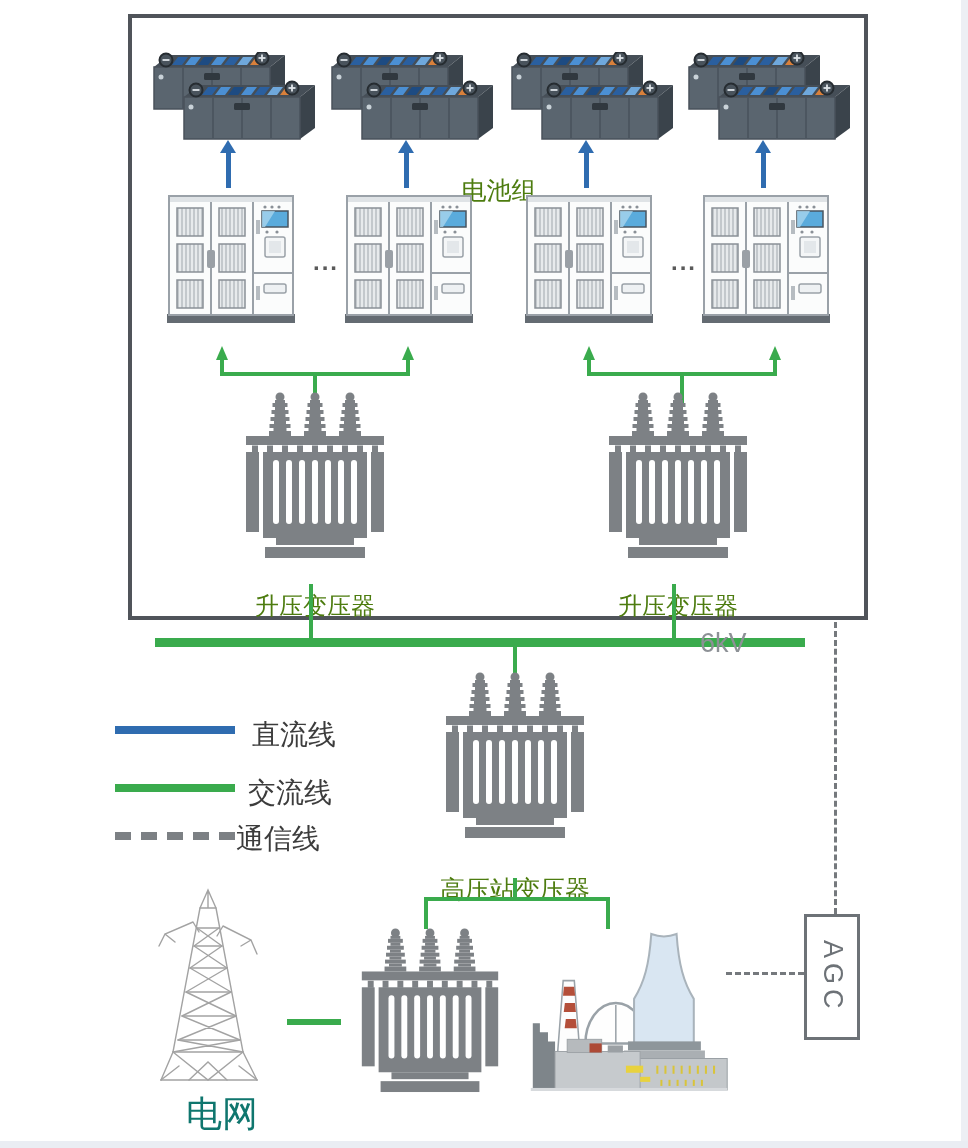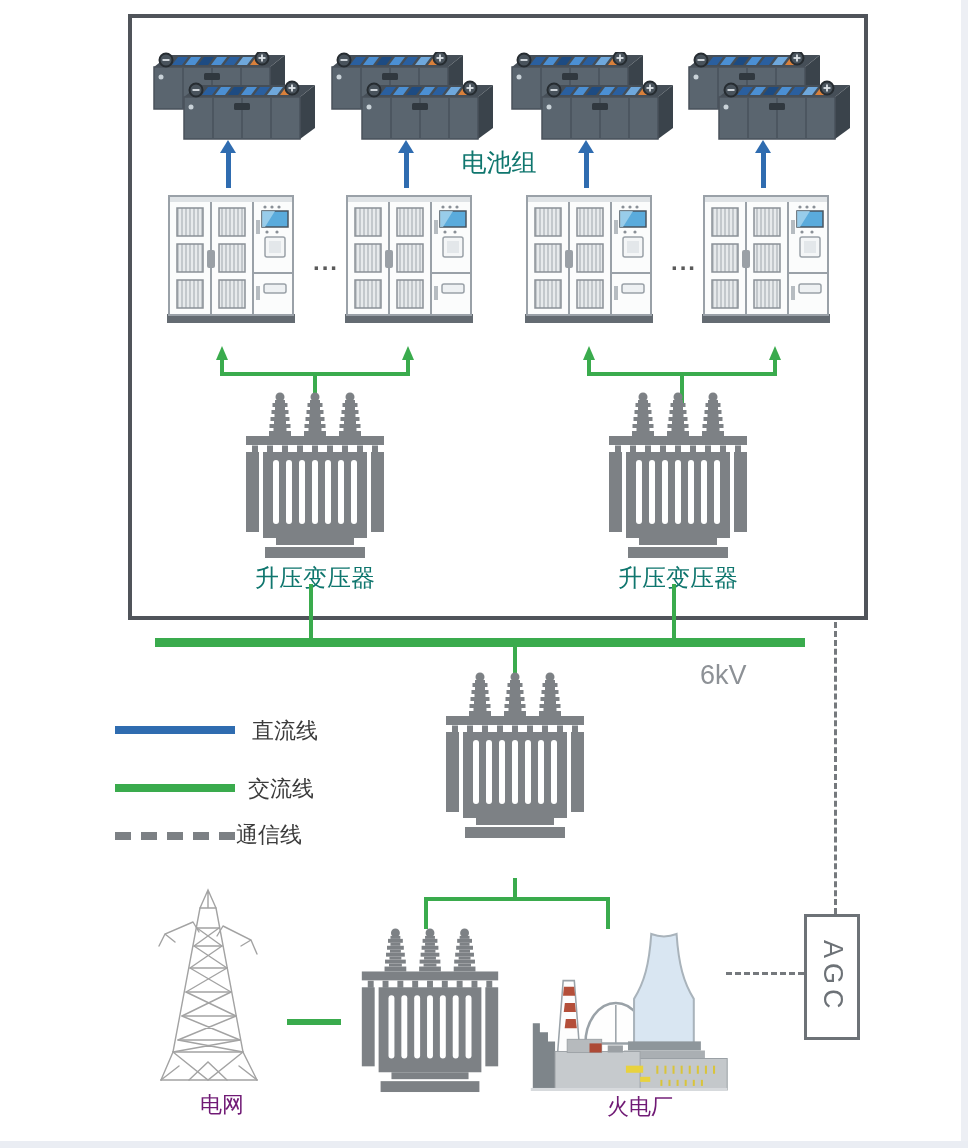--- a/index.html
+++ b/index.html
@@ -23,25 +23,25 @@
 
   
   .comm-v{border-left:3px dashed #75797d;}
   .comm-h{border-top:3px dashed #75797d;}
 
   
   .legend-line{width:120px;height:8px;}
   .legend-dc{background:#2f6cb0;}
   .legend-ac{background:#3aab4d;}
   .legend-comm{height:0;border-top:8px dashed #7c8084;}
-  .legend-label{font-size:22px;color:#3c3c3c;}
+  .legend-label{font-size:28px;color:#3c3c3c;}
 
   .dots{font-size:24px;font-weight:bold;color:#5a5a5a;letter-spacing:2px;}
-  .tlabel{font-size:24px;color:#0f766e;}
-  .big-label{font-size:22px;color:#701a75;}
+  .tlabel{font-size:24px;color:#4d7c0f;margin-top:28px;}
+  .big-label{font-size:36px;color:#0f766e;}
   #kv-label{font-size:27px;color:#8d9196;}
 
   
   #agc-box{left:804px;top:914px;width:50px;height:120px;border:3px solid #6d7277;background:#fff;
     display:flex;align-items:center;justify-content:center;}
   #agc-box span{writing-mode:vertical-rl;font-size:27px;color:#6d7277;letter-spacing:5px;}
 
   
   #edge-right{left:961px;top:0;width:7px;height:1148px;background:#edeff4;}
   #edge-bottom{left:0;top:1141px;width:968px;height:7px;background:#eaedf3;}
@@ -260,33 +260,34 @@
       </svg>
 
     <div class="abs tlabel center" style="left:103px;top:544px;width:160px">升压变压器</div>
     <div class="abs tlabel center" style="left:466px;top:544px;width:160px">升压变压器</div>
   </div>
 
   <div class="abs ac-stem" style="left:309px;top:584px;height:56px"></div>
   <div class="abs ac-stem" style="left:672px;top:584px;height:56px"></div>
 
   <div id="bus-bar" class="abs"></div>
-  <div id="kv-label" class="abs" style="left:700px;top:660px">6kV</div>
+  <div id="kv-label" class="abs" style="left:700px;top:628px">6kV</div>
 
   <div class="abs legend-line legend-dc" style="left:115px;top:726px"></div>
   <div class="abs legend-label" style="left:252px;top:716px">直流线</div>
   <div class="abs legend-line legend-ac" style="left:115px;top:784px"></div>
   <div class="abs legend-label" style="left:248px;top:774px">交流线</div>
   <div class="abs legend-line legend-comm" style="left:115px;top:832px"></div>
   <div class="abs legend-label" style="left:236px;top:820px">通信线</div>
 
   <div class="abs ac-stem" style="left:513px;top:647px;height:28px"></div>
   <svg class="abs" style="left:440px;top:672px" width="150" height="168" viewBox="0 0 150 168">
       <use href="#transformer"></use>
     </svg>
+  <div class="abs tlabel center" style="left:420px;top:845px;width:190px;font-size:25px">高压站变压器</div>
 
   <div class="abs ac-stem" style="left:513px;top:878px;height:22px"></div>
   <svg class="abs" style="left:423px;top:897px" width="188" height="34" viewBox="0 0 188 34">
     <g fill="none" stroke="#3aab4d" stroke-width="4">
       <polyline points="3,32 3,2 185,2 185,32"></polyline>
     </g>
   </svg>
 
   <svg class="abs" style="left:152px;top:884px" width="122" height="210" viewBox="0 0 120 210">
       <use href="#tower"></use>
@@ -295,21 +296,20 @@
 
   <div class="abs ac-hline" style="left:287px;top:1019px;width:54px"></div>
 
   <svg class="abs" style="left:355px;top:928px" width="150" height="166" viewBox="0 0 150 168">
       <use href="#transformer"></use>
     </svg>
 
   <svg class="abs" style="left:524px;top:930px" width="212" height="162" viewBox="0 0 200 160">
       <use href="#plant"></use>
     </svg>
-  <div class="abs big-label center" style="left:570px;top:1092px;width:140px">火电厂</div>
 
   <div class="abs comm-v" style="left:834px;top:622px;height:292px"></div>
   <div class="abs comm-h" style="left:726px;top:972px;width:78px"></div>
   <div id="agc-box" class="abs">
     <span>AGC</span>
   </div>
 
   <div id="edge-right" class="abs"></div>
   <div id="edge-bottom" class="abs"></div>
 </div>

